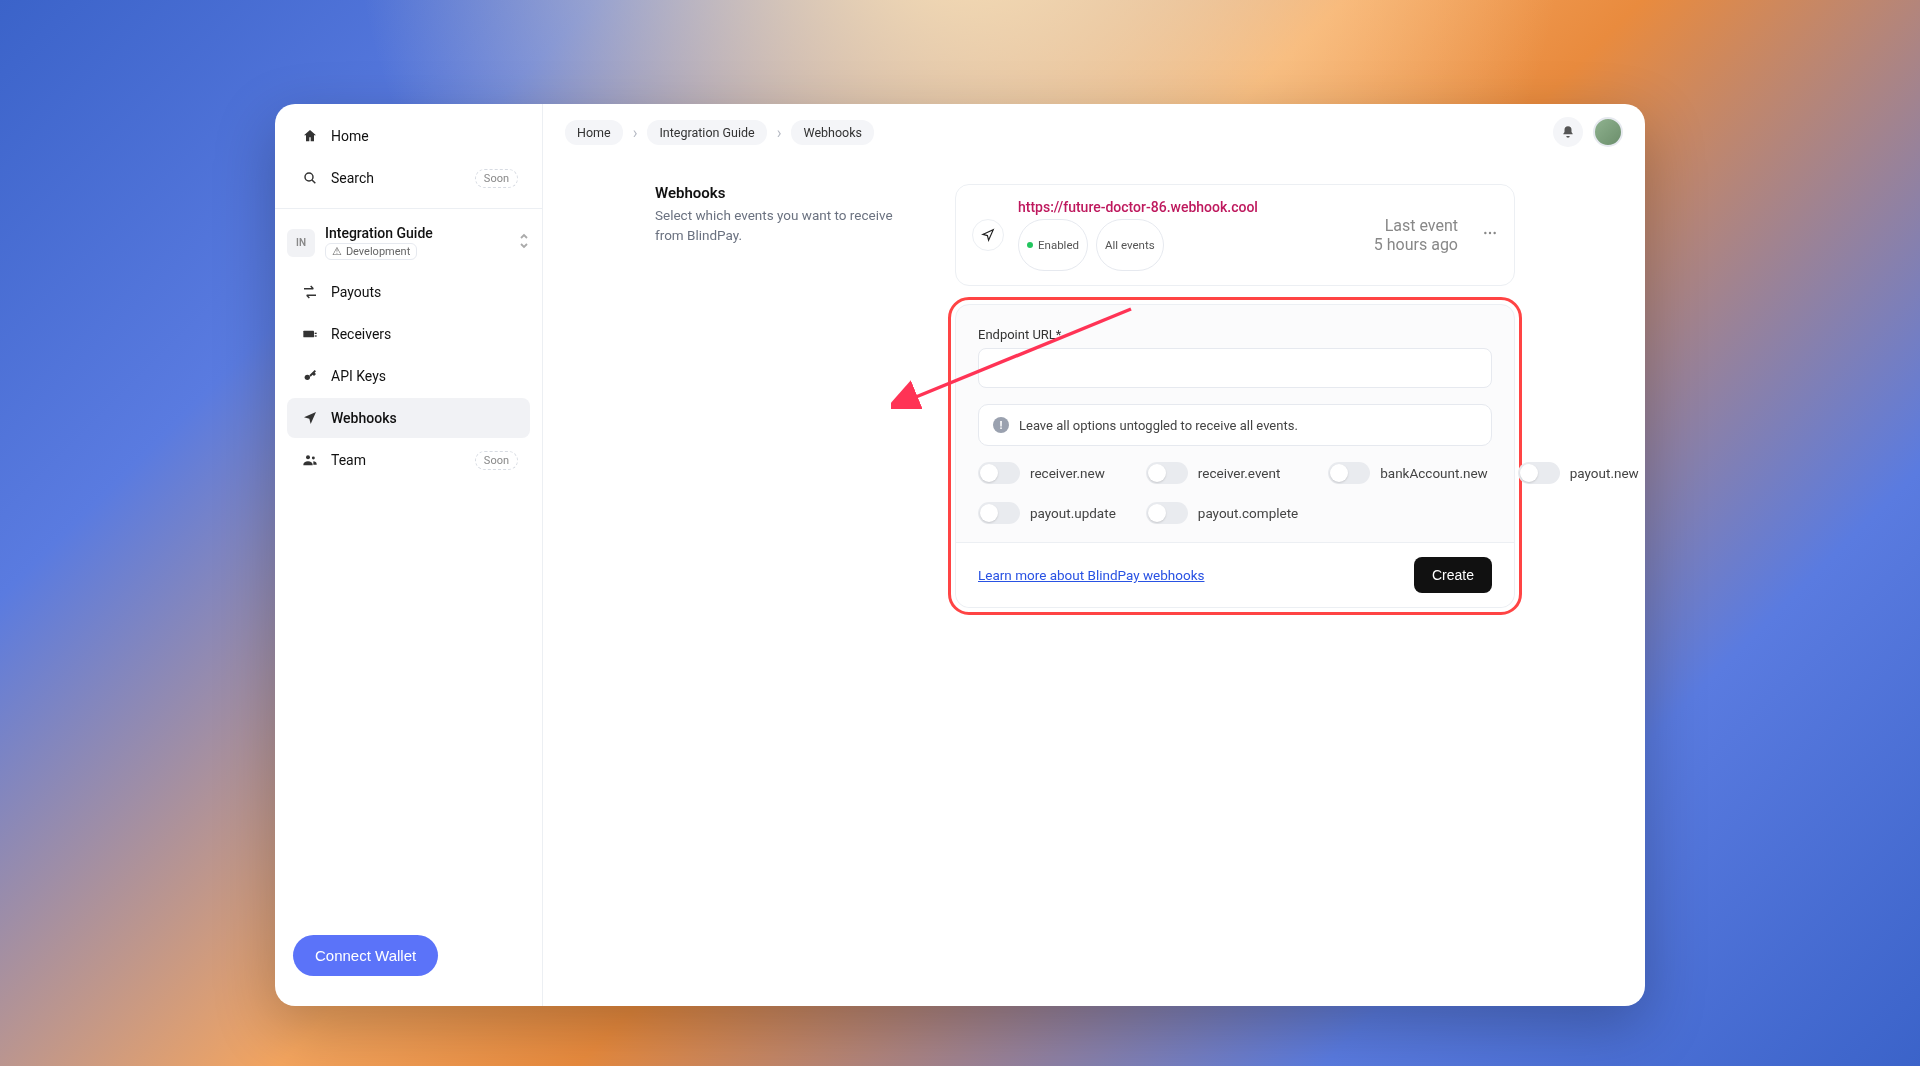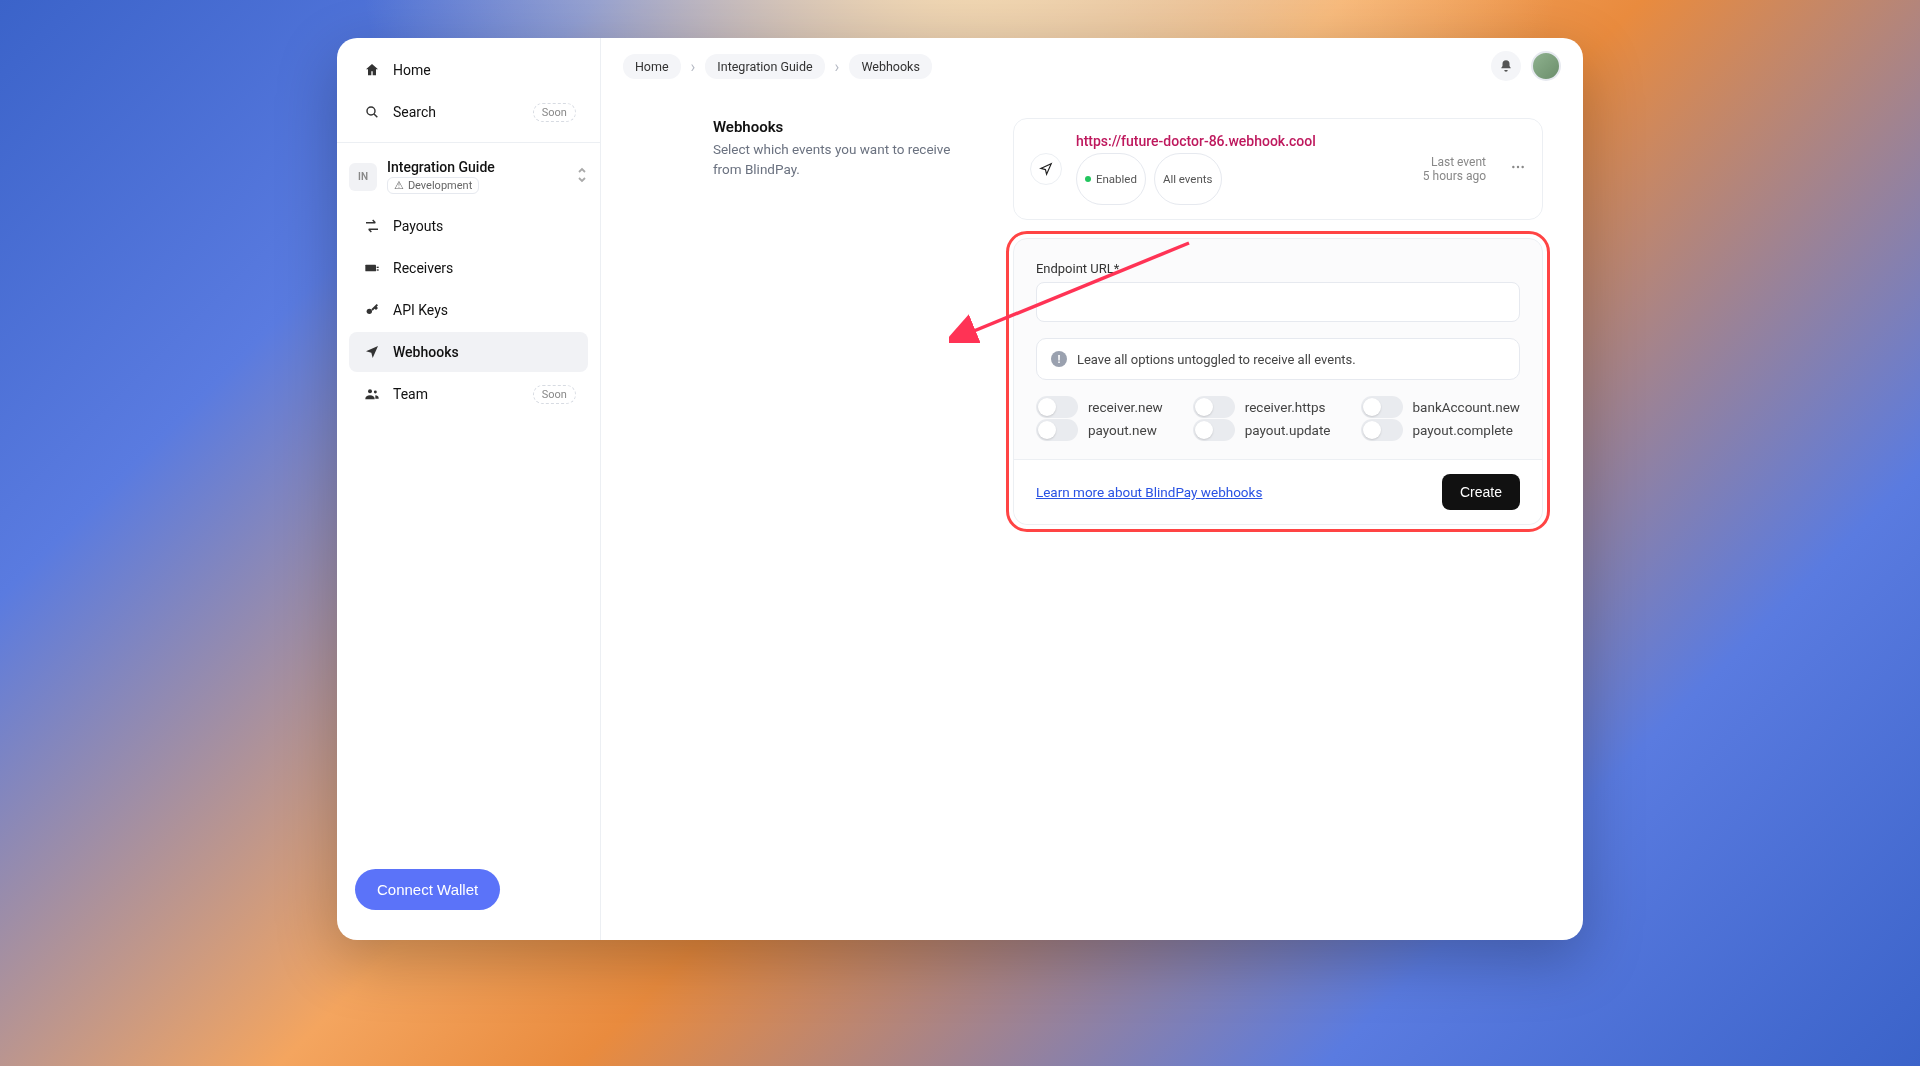--- a/index.html
+++ b/index.html
@@ -5,22 +5,22 @@
   * { box-sizing: border-box; margin: 0; padding: 0; }
   html, body { width: 100%; height: 100%; font-family: -apple-system, BlinkMacSystemFont, "Segoe UI", Roboto, Helvetica, Arial, sans-serif; }
   body {
     display: flex; align-items: flex-start; justify-content: center;
     background:
       radial-gradient(circle at 50% -10%, #ffe4b5 0%, rgba(255,228,181,0) 40%),
       linear-gradient(135deg, #3b63c9 0%, #5a7be0 20%, #f4a55f 45%, #e98b3e 55%, #5a7be0 80%, #3b63c9 100%);
     min-height: 1066px;
   }
   .app-window {
-    width: 1246px;
-    margin-top: 38px;
+    width: 1370px;
+    margin-top: 104px;
     background: #fff;
     border-radius: 20px;
     box-shadow: 0 20px 60px rgba(0,0,0,0.25);
     display: flex;
     overflow: hidden;
     min-height: 902px;
     position: relative;
   }
   
   .sidebar {
@@ -130,21 +130,21 @@
     width:32px; height:32px; border-radius:50%; border:1px solid #eceff3;
     display:flex; align-items:center; justify-content:center; color:#222;
   }
   .wh-card .url { font-size: 14px; color:#be185d; font-weight:500; }
   .wh-card .tags { display:flex; gap:8px; margin-top:4px; }
   .tag {
     font-size:11.5px; border:1px solid #e6e9ef; border-radius:999px; padding:18px 8px;
     color:#555; display:inline-flex; align-items:center; gap:5px;
   }
   .dot-green { width:6px; height:6px; border-radius:50%; background:#22c55e; display:inline-block; }
-  .wh-card .meta { margin-left:auto; text-align:right; font-size:12px; color:#888; }
+  .wh-card .meta { margin-left:auto; text-align:right; font-size:16px; color:#888; }
   .wh-card .dots { margin-left:10px; color:#888; cursor:pointer; }
   
   .form-card {
     border:1px solid #eceff3; border-radius:14px; background:#fbfbfc;
     outline: 3px solid #f44; outline-offset: 4px;
   }
   .form-body { padding: 22px 22px 18px 22px; }
   .form-card h3 { font-size:18px; font-weight:600; color:#111; margin-bottom:18px; }
   .label { font-size:13px; color:#333; margin-bottom:6px; display:block; }
   .text-input {
@@ -154,21 +154,21 @@
   .info-box {
     margin-top:16px;
     border:1px solid #e6e9ef; border-radius:10px; background:#fff;
     padding: 12px 14px; display:flex; align-items:center; gap:10px;
     font-size:13px; color:#444;
   }
   .info-icon {
     width:16px; height:16px; border-radius:50%; background:#9aa1af; color:#fff;
     font-size:11px; display:flex; align-items:center; justify-content:center; font-weight:700;
   }
-  .toggles { display:grid; grid-template-columns: 1fr 1fr 1fr; gap: 1px 30px; margin-top:16px; }
+  .toggles { display:grid; grid-template-columns: 1fr 1fr 1fr 1fr; gap: 18px 30px; margin-top:16px; }
   .toggle-row { display:flex; align-items:center; gap:10px; font-size:13.5px; color:#444; }
   .toggle {
     width:42px; height:22px; border-radius:999px; background:#e9ebef; position:relative;
     flex-shrink:0;
   }
   .toggle::after {
     content:""; position:absolute; left:2px; top:2px; width:18px; height:18px;
     border-radius:50%; background:#fff; box-shadow:0 1px 2px rgba(0,0,0,0.15);
   }
   .form-footer {
@@ -350,21 +350,21 @@
               <span class="info-icon">!</span>
               <span>Leave all options untoggled to receive all events.</span>
             </div>
             <div class="toggles">
               <div class="toggle-row">
                 <div class="toggle"></div>
                 <span>receiver.new</span>
               </div>
               <div class="toggle-row">
                 <div class="toggle"></div>
-                <span>receiver.https</span>
+                <span>receiver.event</span>
               </div>
               <div class="toggle-row">
                 <div class="toggle"></div>
                 <span>bankAccount.new</span>
               </div>
               <div class="toggle-row">
                 <div class="toggle"></div>
                 <span>payout.new</span>
               </div>
               <div class="toggle-row">

